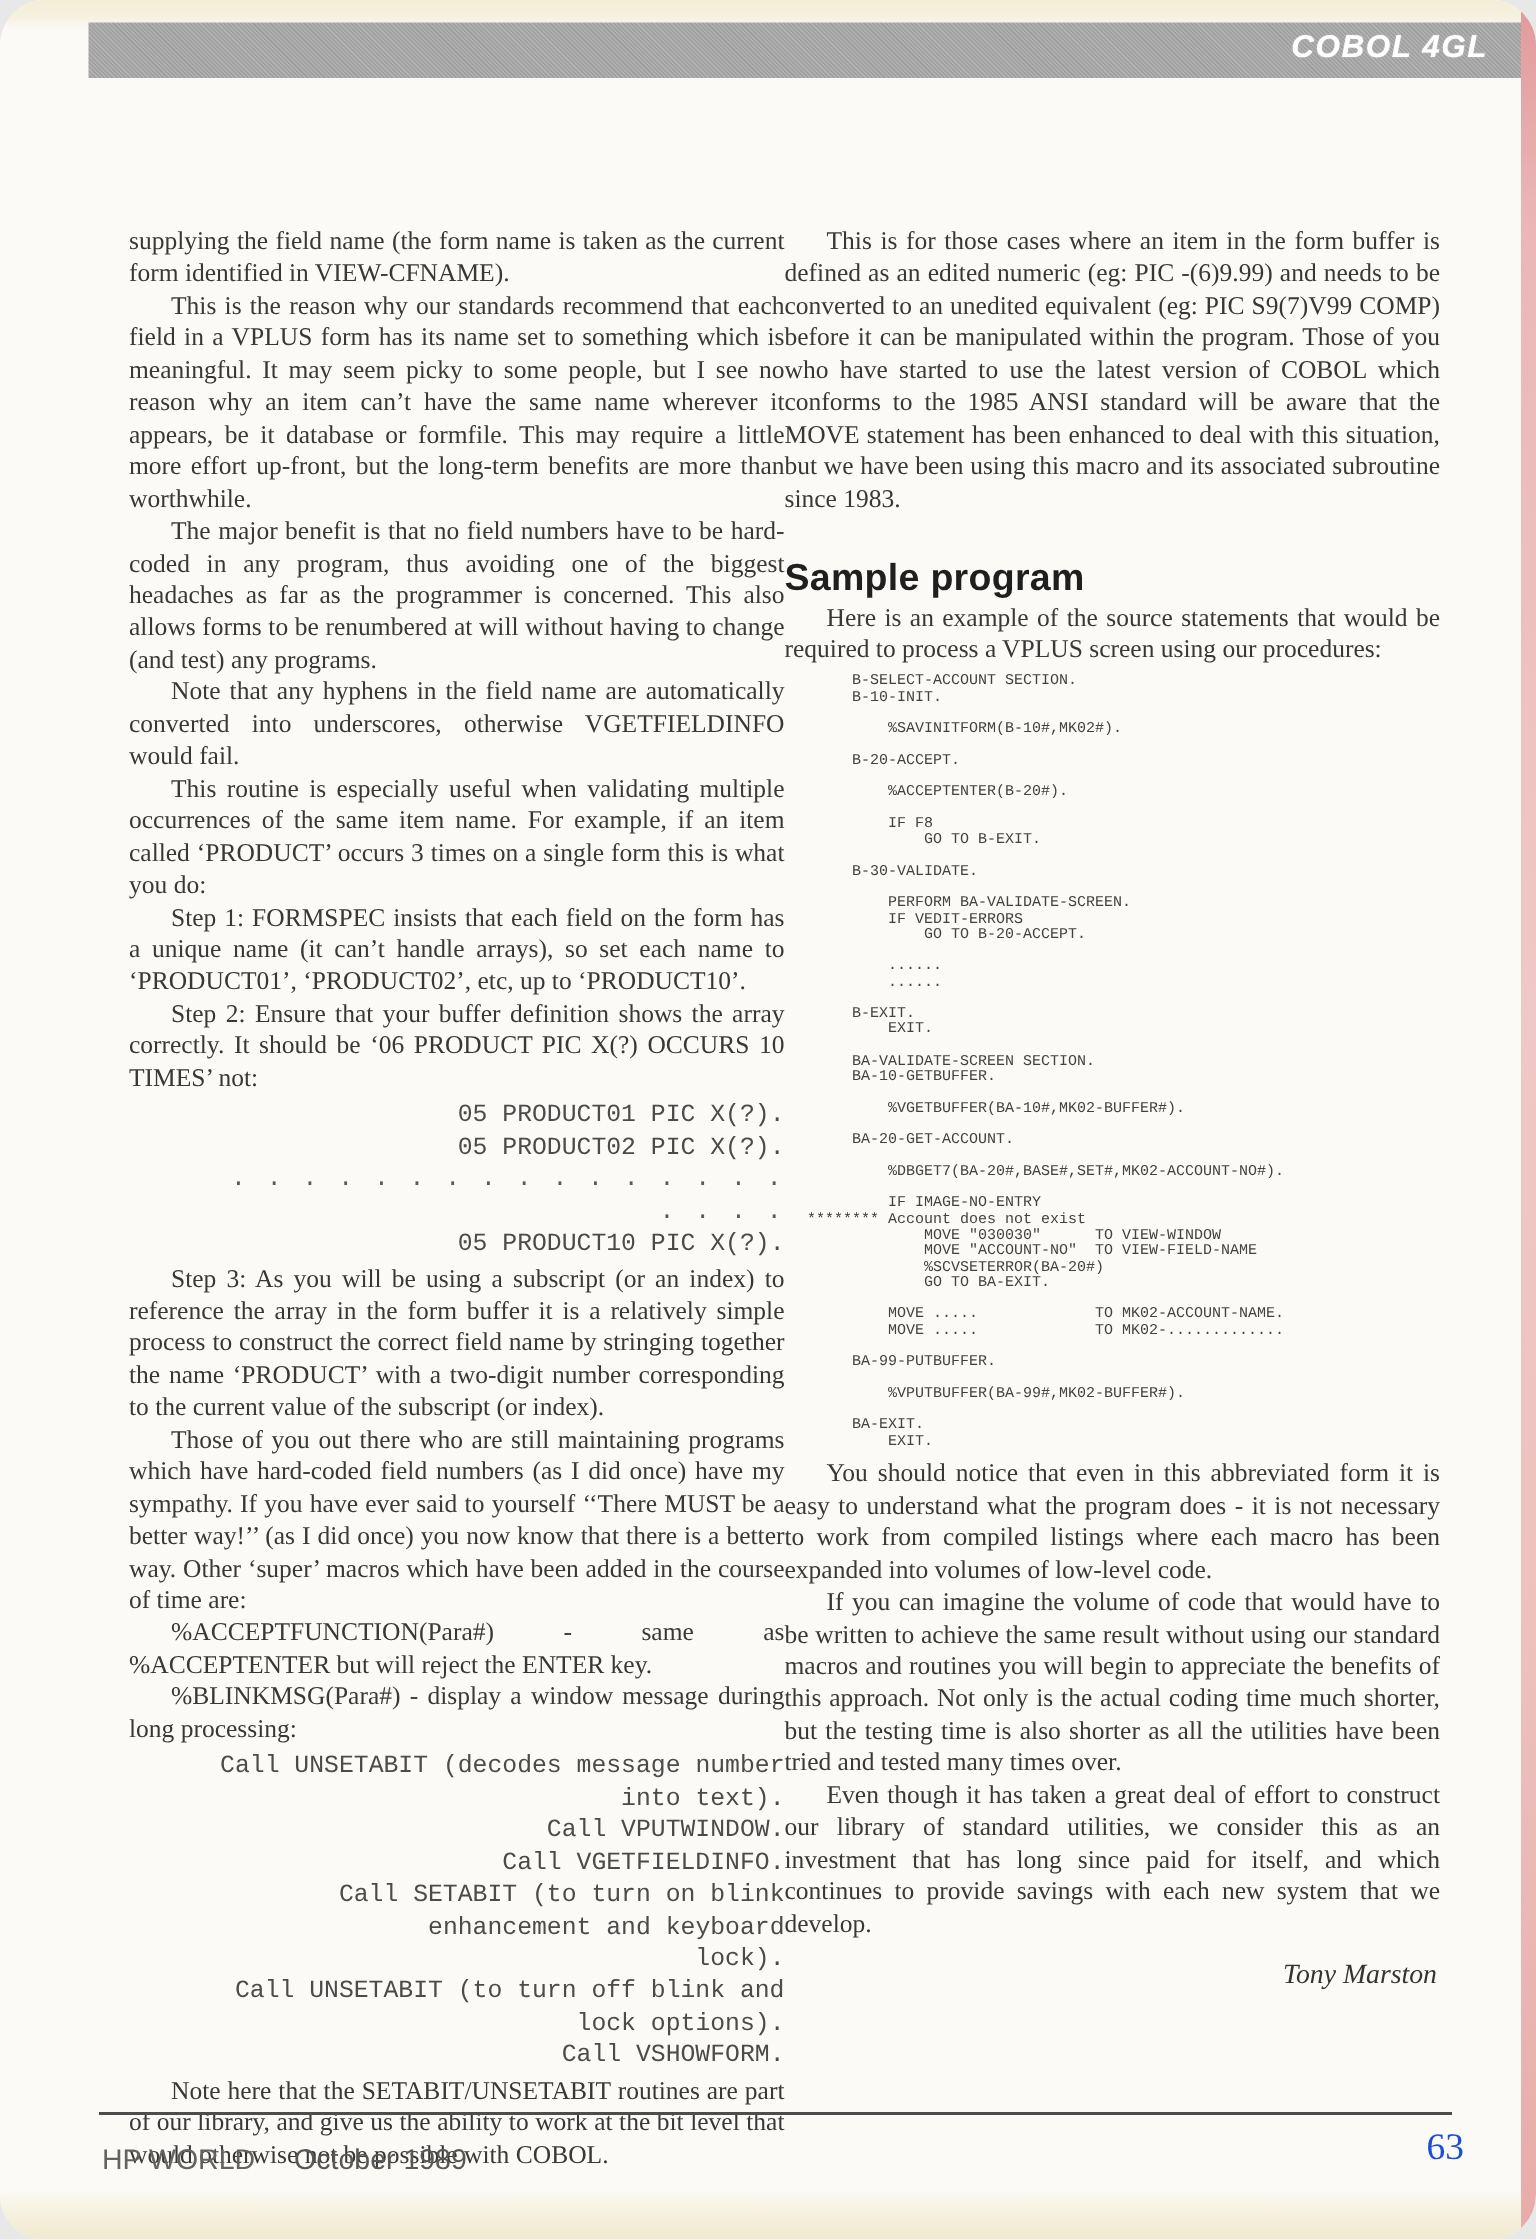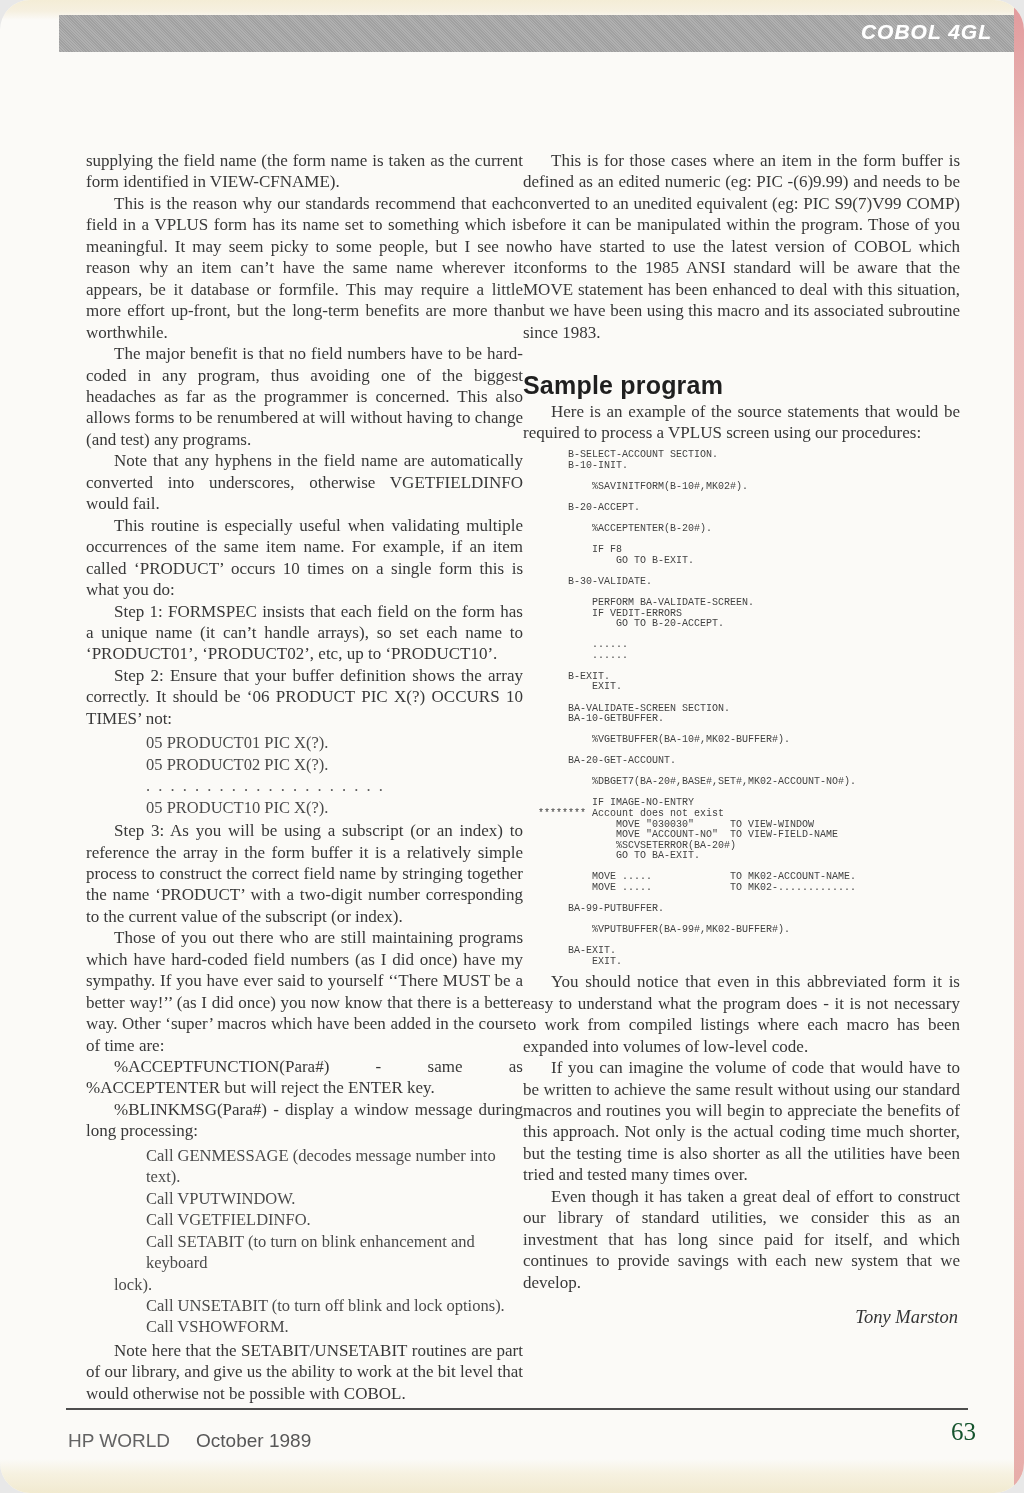--- a/index.html
+++ b/index.html
@@ -29,22 +29,22 @@
     text-shadow:0 0 1px rgba(255,255,255,.6);}
   
   .col{position:absolute;top:150px;width:437px;
     font-size:17px;line-height:21.45px;color:#383838;
     text-align:justify;}
   .col-left{left:66px;margin-left:20px;}
   .col-right{left:523px;}
   .p{margin:0;text-indent:28px;}
   .p.noind{text-indent:0;}
   
-  .sansblock{margin:3px 0 2px 0;text-align:left;
-    font-family:Liberation Serif, serif;font-size:16.5px;
+  .sansblock{margin:3px 0 2px 0;text-align:right;
+    font-family:Liberation Mono, monospace;font-size:16.5px;
     line-height:21.45px;color:#4b4b4b;}
   .sansblock .ln{padding-left:60px;}
   .sansblock .ln.dots{letter-spacing:2px;color:#5a5a5a;}
   .sansblock .ln.hang{padding-left:28px;}
   
   .heading{margin:32px 0 4px 0;text-align:left;
     font-family:"Liberation Sans",sans-serif;font-weight:bold;
     font-size:25px;color:#1f1f1f;letter-spacing:.2px;}
   
   pre.code{margin:7px 0 4px 15px;text-align:left;
@@ -53,58 +53,58 @@
     white-space:pre;}
   .byline{margin:14px 2px 0 0;text-align:right;
     font-style:italic;font-size:18.5px;color:#343434;}
   
   .footer-rule{position:absolute;left:66px;top:1408px;width:902px;height:1.5px;
     background:#4d4d4d;}
   .footer{position:absolute;left:68px;top:1430px;
     font-family:"Liberation Sans",sans-serif;font-size:19px;color:#636363;}
   .footer .issue{margin-left:26px;color:#575757;}
   .pageno{position:absolute;right:48px;top:1418px;
-    font-family:"Liberation Serif",serif;font-size:25px;color:#14532d;}
+    font-family:"Liberation Serif",serif;font-size:25px;color:#1d4ed8;}
 </style>
 </head>
 <body>
 
 <div id="page">
 
   <div class="band-top"></div>
   <div class="band-bottom"></div>
   <div class="edge-stripe"></div>
 
   <div class="banner">
     <span class="banner-label">COBOL 4GL</span>
   </div>
 
   <div class="col col-left">
     <p class="p noind">supplying the field name (the form name is taken as the current form identified in VIEW-CFNAME).</p>
     <p class="p">This is the reason why our standards recommend that each field in a VPLUS form has its name set to something which is meaningful.  It may seem picky to some people, but I see no reason why an item can’t have the same name wherever it appears, be it database or formfile.  This may require a little more effort up-front, but the long-term benefits are more than worthwhile.</p>
     <p class="p">The major benefit is that no field numbers have to be hard-coded in any program, thus avoiding one of the biggest headaches as far as the programmer is concerned.  This also allows forms to be renumbered at will without having to change (and test) any programs.</p>
     <p class="p">Note that any hyphens in the field name are automatically converted into underscores, otherwise VGETFIELDINFO would fail.</p>
-    <p class="p">This routine is especially useful when validating multiple occurrences of the same item name.  For example, if an item called ‘PRODUCT’ occurs 10 times on a single form this is what you do:</p>
+    <p class="p">This routine is especially useful when validating multiple occurrences of the same item name.  For example, if an item called ‘PRODUCT’ occurs 3 times on a single form this is what you do:</p>
     <p class="p">Step 1: FORMSPEC insists that each field on the form has a unique name (it can’t handle arrays), so set each name to ‘PRODUCT01’, ‘PRODUCT02’, etc, up to ‘PRODUCT10’.</p>
     <p class="p">Step 2: Ensure that your buffer definition shows the array correctly. It should be  ‘06 PRODUCT PIC X(?) OCCURS 10 TIMES’ not:</p>
 
     <div class="sansblock">
       <div class="ln">05 PRODUCT01 PIC X(?).</div>
       <div class="ln">05 PRODUCT02 PIC X(?).</div>
       <div class="ln dots">. . . . . . . . . . . . . . . . . . . .</div>
       <div class="ln">05 PRODUCT10 PIC X(?).</div>
     </div>
 
     <p class="p">Step 3: As you will be using a subscript (or an index) to reference the array in the form buffer it is a relatively simple process to construct the correct field name by stringing together the name ‘PRODUCT’ with a two-digit number corresponding to the current value of the subscript (or index).</p>
     <p class="p">Those of you out there who are still maintaining programs which have hard-coded field numbers (as I did once) have my sympathy.  If you have ever said to yourself ‘‘There MUST be a better way!’’  (as I did once) you now know that there is a better way.  Other ‘super’ macros which have been added in the course of time are:</p>
     <p class="p">%ACCEPTFUNCTION(Para#) - same as %ACCEPTENTER but will reject the ENTER key.</p>
     <p class="p">%BLINKMSG(Para#) - display a window message during long processing:</p>
 
     <div class="sansblock">
-      <div class="ln">Call GENMESSAGE (decodes message number into text).</div>
+      <div class="ln">Call UNSETABIT (decodes message number into text).</div>
       <div class="ln">Call VPUTWINDOW.</div>
       <div class="ln">Call VGETFIELDINFO.</div>
       <div class="ln">Call SETABIT (to turn on blink enhancement and keyboard</div>
       <div class="ln hang">lock).</div>
       <div class="ln">Call UNSETABIT (to turn off blink and lock options).</div>
       <div class="ln">Call VSHOWFORM.</div>
     </div>
 
     <p class="p">Note here that the SETABIT/UNSETABIT routines are part of our library, and give us the ability to work at the bit level that would otherwise not be possible with COBOL.</p>
   </div>

